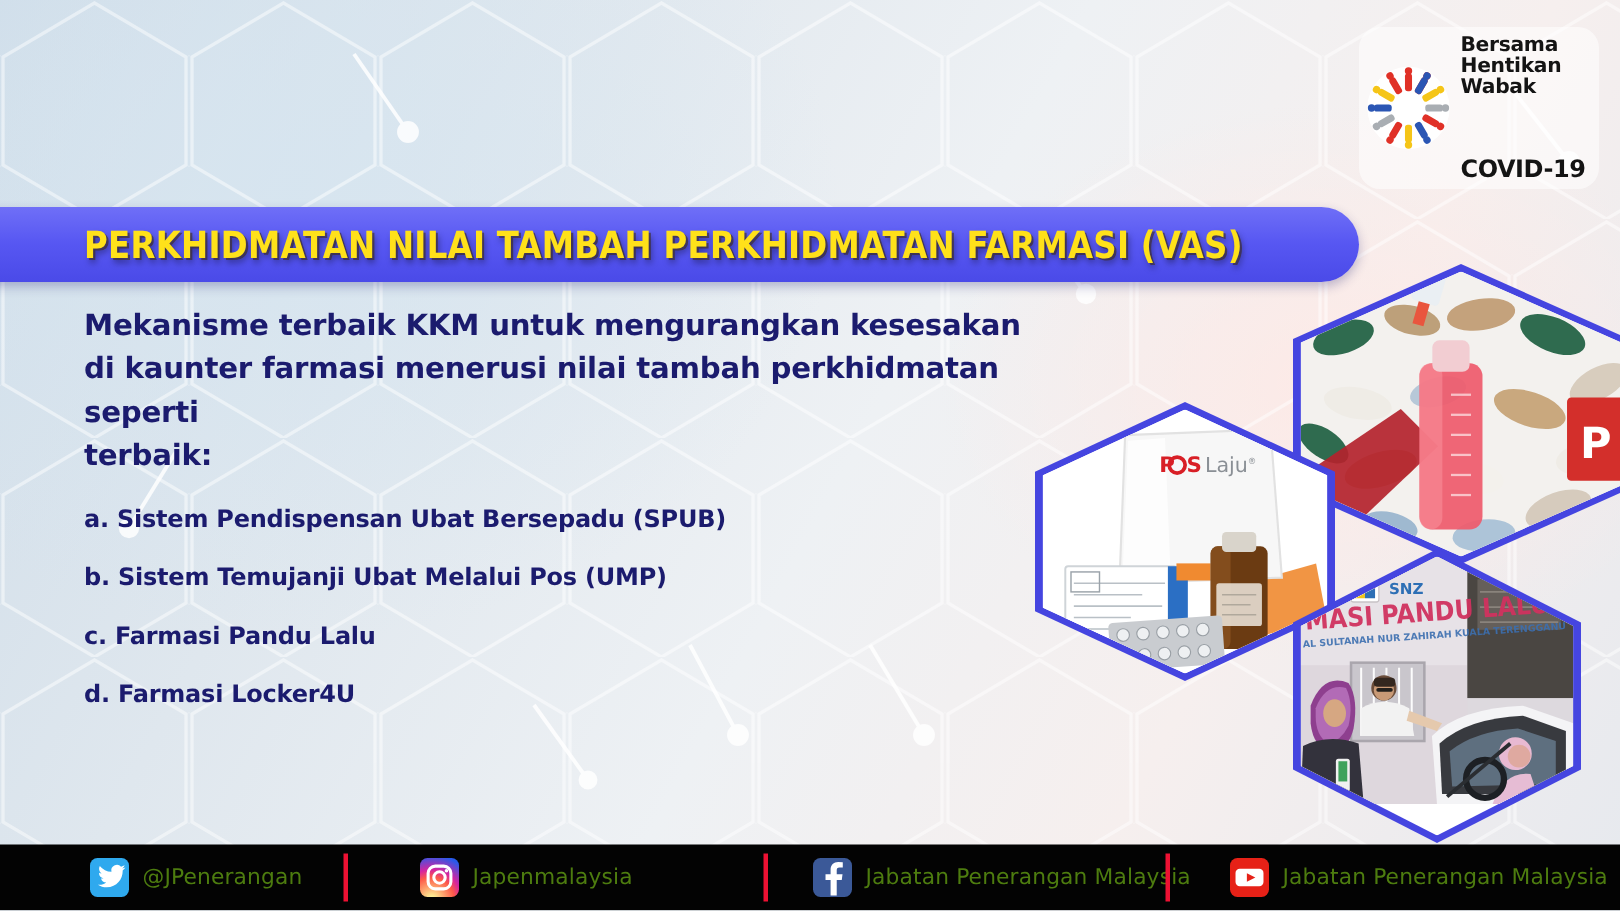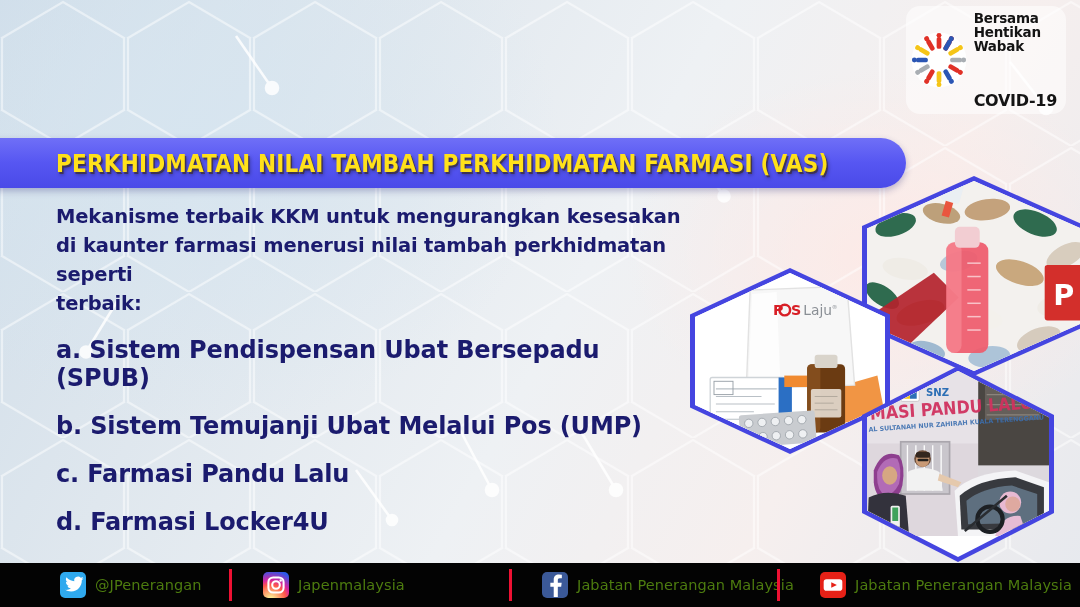--- a/index.html
+++ b/index.html
@@ -54,21 +54,21 @@
     text-shadow:
       2px 0 0 #fff, -2px 0 0 #fff, 0 2px 0 #fff, 0 -2px 0 #fff,
       2px 2px 0 #fff, -2px 2px 0 #fff, 2px -2px 0 #fff, -2px -2px 0 #fff,
       3px 3px 0 #fff, -3px 3px 0 #fff, 3px -3px 0 #fff, -3px -3px 0 #fff,
       5px 6px 6px rgba(0,0,0,.35);
     white-space:nowrap;
   }
 
   
   .covid-logo {
-    position:absolute; right:14px; top:6px;
+    position:absolute; right:14px; top:18px;
     display:flex; align-items:center; gap:7px;
     background:rgba(255,255,255,.55);
     border-radius:14px;
     padding:5px 9px 5px 5px;
   }
   .covid-mark { width:56px; height:56px; flex:0 0 56px; }
   .covid-text {
     font-family:"DejaVu Sans","Liberation Sans", sans-serif;
     color:#141414; line-height:1.05;
   }
@@ -98,21 +98,21 @@
   
   .body-copy { position:absolute; left:56px; top:203px; width:640px; }
   .intro {
     font-family:"DejaVu Sans","Liberation Sans", sans-serif;
     font-size:19.5px; font-weight:700; color:#1B1B6E;
     line-height:1.48; letter-spacing:-.15px;
   }
   .list { margin-top:18px; }
   .list-item {
     font-family:"DejaVu Sans","Liberation Sans", sans-serif;
-    font-size:24px; font-weight:700; color:#1B1B6E;
+    font-size:16px; font-weight:700; color:#1B1B6E;
     letter-spacing:-.15px;
     margin-bottom:20px;
   }
   .hexframe {
     position:absolute;
     background:#4545E0;
     clip-path:polygon(50% 0%, 100% 25%, 100% 75%, 50% 100%, 0% 75%, 0% 25%);
   }
   .hexinner {
     position:absolute; inset:5px;
@@ -461,21 +461,21 @@
     <div class="fcell" style="width:232px; padding-left:60px;">
       <span class="sicon tw">
         <svg viewBox="0 0 24 24">
             <path fill="#ffffff" d="M20.1 7.7c.01.15.01.3.01.45 0 4.6-3.5 9.9-9.9 9.9-1.97 0-3.8-.58-5.34-1.57.27.03.54.05.82.05 1.63 0 3.13-.56 4.32-1.49a3.49 3.49 0 0 1-3.25-2.42c.21.04.43.06.66.06.32 0 .63-.04.92-.12a3.48 3.48 0 0 1-2.79-3.42v-.04c.47.26 1 .42 1.57.44a3.48 3.48 0 0 1-1.08-4.65 9.88 9.88 0 0 0 7.17 3.64 3.48 3.48 0 0 1 5.93-3.18 6.9 6.9 0 0 0 2.21-.85 3.48 3.48 0 0 1-1.53 1.92 6.95 6.95 0 0 0 2-.55 7.1 7.1 0 0 1-1.72 1.78z"></path>
           </svg>
       </span>
       <span class="flabel">@JPenerangan</span>
       <span class="divider"></span>
     </div>
 
-    <div class="fcell" style="width:280px; padding-left:31px;">
+    <div class="fcell" style="width:280px; padding-left:48px;">
       <span class="sicon ig">
         <svg viewBox="0 0 24 24">
           <rect x="5" y="5" width="14" height="14" rx="4.4" fill="none" stroke="#ffffff" stroke-width="1.9"></rect>
           <circle cx="12" cy="12" r="3.5" fill="none" stroke="#ffffff" stroke-width="1.9"></circle>
           <circle cx="16.3" cy="7.8" r="1.1" fill="#ffffff"></circle>
         </svg>
       </span>
       <span class="flabel">Japenmalaysia</span>
       <span class="divider"></span>
     </div>

